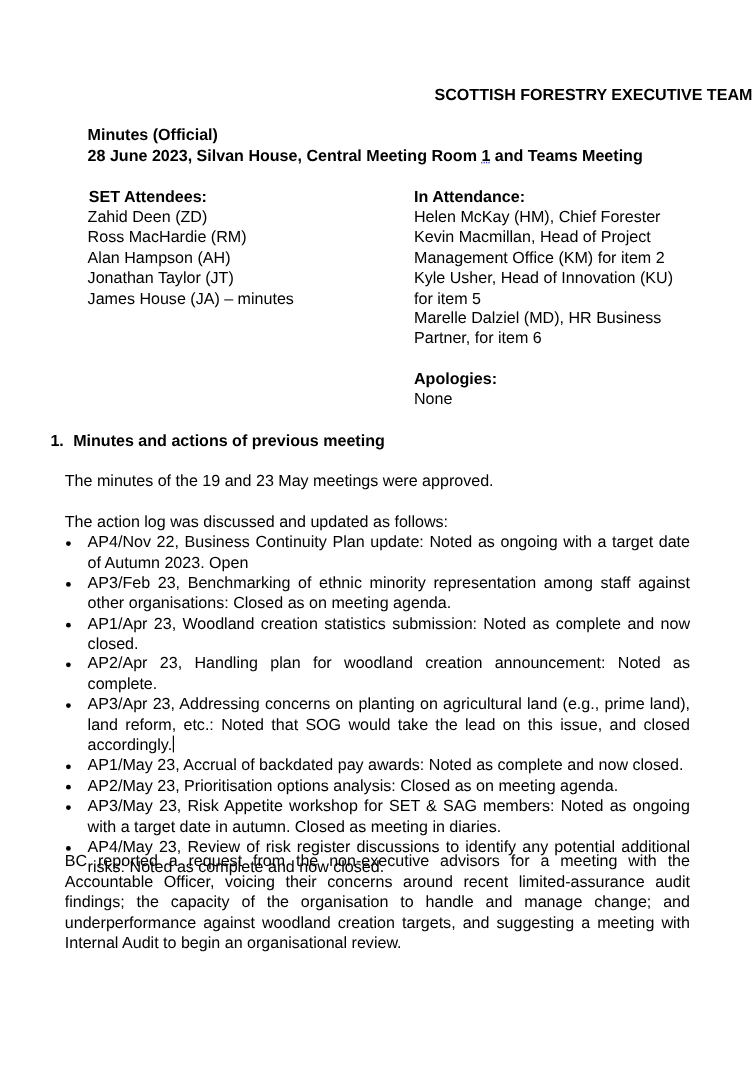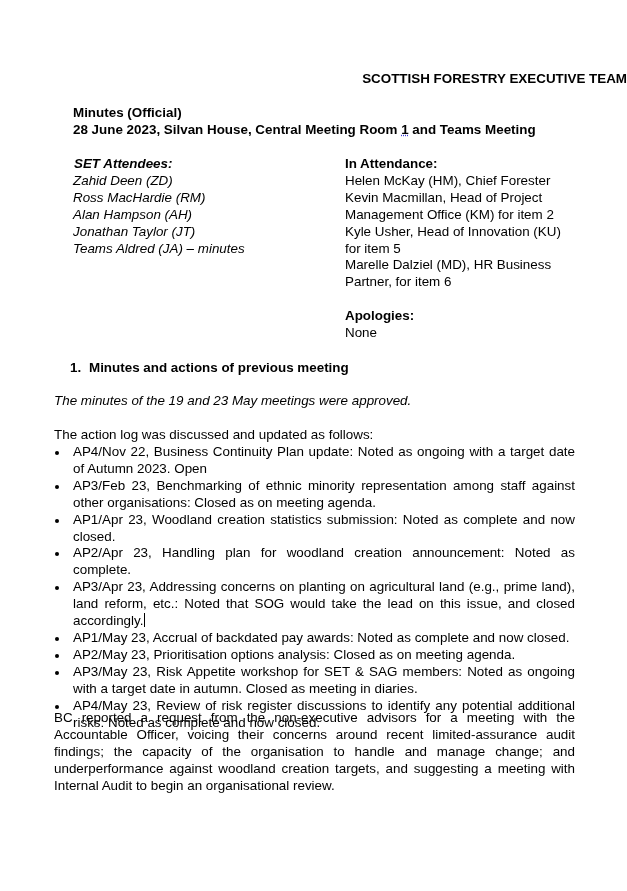--- a/index.html
+++ b/index.html
@@ -2,30 +2,30 @@
 <html><head>
 <meta charset="utf-8">
 <style>
   html, body { margin: 0; padding: 0; background: #ffffff; }
   body { width: 627px; height: 891px; position: relative; overflow: hidden;
          font-family: "Liberation Sans", sans-serif; font-size: 13.4px; color: #000; line-height: 16.9px; }
   .page { position: absolute; left: 0; top: 0; width: 627px; height: 891px; }
   .title { position: absolute; top: 71px; left: 0; width: 627px; text-align: right; font-weight: bold; }
   .meta { position: absolute; top: 105px; left: 73px; font-weight: bold; }
   .col { position: absolute; top: 156px; }
-  .col-left { left: 74px; font-style: italic; }
+  .col-left { left: 74px; }
   .col-left .item { padding-left: 0; }
   .col-left .item:not(:first-child) { margin-left: -1px; }
   .col-right { left: 333px; width: 240px; margin-left: 12px; }
   .b { font-weight: bold; }
   .gap { height: 16.9px; }
-  .section { position: absolute; top: 360px; left: 70px; font-weight: bold; }
+  .section { position: absolute; top: 360px; left: 42px; font-weight: bold; }
   .section .num { display: inline-block; width: 19px; }
   .para { position: absolute; left: 54px; width: 521px; text-align: justify; }
-  .p1 { top: 393px; font-style: italic; }
+  .p1 { top: 393px; }
   .p2 { top: 427px; }
   ul.actions { position: absolute; top: 444px; left: 54px; width: 521px; margin: 0; padding: 0; list-style: none; }
   ul.actions li { position: relative; padding-left: 19px; text-align: justify; }
   ul.actions li .dot { position: absolute; left: 0; top: 0; width: 19px; }
   ul.actions li .dot::before { content: ""; position: absolute; left: 1px; top: 7px; width: 4px; height: 4px; border-radius: 50%; background: #000; }
   .p3 { top: 710px; }
   .underline-dot { text-decoration: underline dotted #3b3bd6; }
   .cursor { display: inline-block; width: 1px; height: 14px; background: #000; vertical-align: -2px; margin-left: 1px; }
 </style>
 </head>
@@ -39,21 +39,21 @@
     <div>Minutes (Official)</div>
     <div><span>28 June 2023, Silvan House, Central Meeting Room </span><span class="underline-dot">1</span><span> and Teams Meeting</span></div>
   </div>
 
   <div class="col col-left">
     <div class="b">SET Attendees:</div>
     <div class="item">Zahid Deen (ZD)</div>
     <div class="item">Ross MacHardie (RM)</div>
     <div class="item">Alan Hampson (AH)</div>
     <div class="item">Jonathan Taylor (JT)</div>
-    <div class="item">Teams Aldred (JA) – minutes</div>
+    <div class="item">James House (JA) – minutes</div>
   </div>
 
   <div class="col col-right">
     <div class="b">In Attendance:</div>
     <div>Helen McKay (HM), Chief Forester</div>
     <div>Kevin Macmillan, Head of Project</div>
     <div>Management Office (KM) for item 2</div>
     <div>Kyle Usher, Head of Innovation (KU)</div>
     <div>for item 5</div>
     <div>Marelle Dalziel (MD), HR Business</div>

